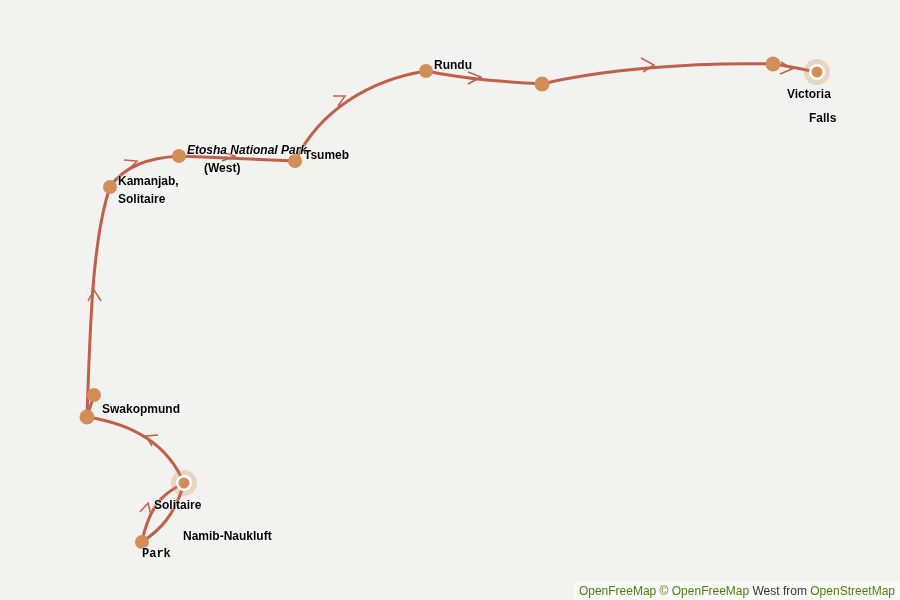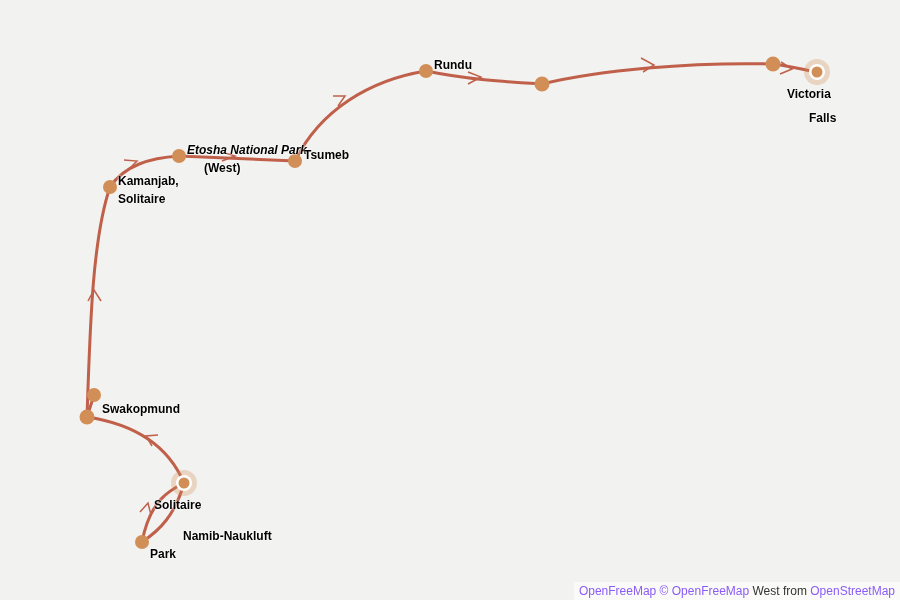--- a/index.html
+++ b/index.html
@@ -1,21 +1,21 @@
 <!DOCTYPE html>
 <html><head>
 <meta charset="utf-8">
 <style>
   html,body{margin:0;padding:0;}
   body{width:900px;height:600px;background:#f2f2f0;position:relative;overflow:hidden;font-family:"Liberation Sans",sans-serif;}
   #map{position:absolute;left:0;top:0;width:900px;height:600px;}
   .lbl{position:absolute;font-weight:bold;color:#000000;font-size:12px;line-height:18px;text-shadow:0 0 2px #fff,0 0 2px #fff;white-space:nowrap;}
   .lbl.big{font-size:12px;line-height:24px;}
   .attrib{position:absolute;right:0;bottom:0;background:rgba(255,255,255,0.6);font-size:12px;padding:2px 5px;color:#333;}
-  .attrib a{color:#8b5cf6;text-decoration:none;}
+  .attrib a{color:#4d7c0f;text-decoration:none;}
 </style>
 </head>
 <body>
 
 <svg id="map" viewBox="0 0 900 600">
   <g fill="none" stroke="#c0604a" stroke-width="3" stroke-linecap="round">
     <path d="M184,483 C170,490 150,500 142,542"></path>
     <path d="M142,542 C160,530 175,515 184,483"></path>
     <path d="M184,483 C170,450 140,425 87,417"></path>
     <path d="M87,417 L94,395"></path>
@@ -56,21 +56,21 @@
   </g>
   <g>
     <circle cx="817" cy="72" r="13" fill="#d18f57" opacity="0.3"></circle>
     <circle cx="817" cy="72" r="8" fill="#fff"></circle>
     <circle cx="817" cy="72" r="5.5" fill="#d18f57"></circle>
   </g>
 </svg>
 
 <div class="lbl big" style="left:154px;top:493px;text-align:right;">Solitaire</div>
 <div class="lbl" style="left:154px;top:527px;margin-left:29px;">Namib-Naukluft</div>
-<div class="lbl" style="left:150px;top:545px;">Park</div>
+<div class="lbl" style="left:142px;top:545px;font-family:Liberation Mono, monospace;">Park</div>
 <div class="lbl" style="left:102px;top:400px;">Swakopmund</div>
 <div class="lbl" style="left:118px;top:172px;">Kamanjab,</div>
 <div class="lbl" style="left:118px;top:190px;">Solitaire</div>
 <div class="lbl" style="left:187px;top:141px;font-style:italic;">Etosha National Park</div>
 <div class="lbl" style="left:204px;top:159px;">(West)</div>
 <div class="lbl" style="left:304px;top:146px;text-align:center;">Tsumeb</div>
 <div class="lbl" style="left:434px;top:56px;">Rundu</div>
 <div class="lbl big" style="left:787px;top:82px;">Victoria</div>
 <div class="lbl big" style="left:809px;top:106px;">Falls</div>
 

